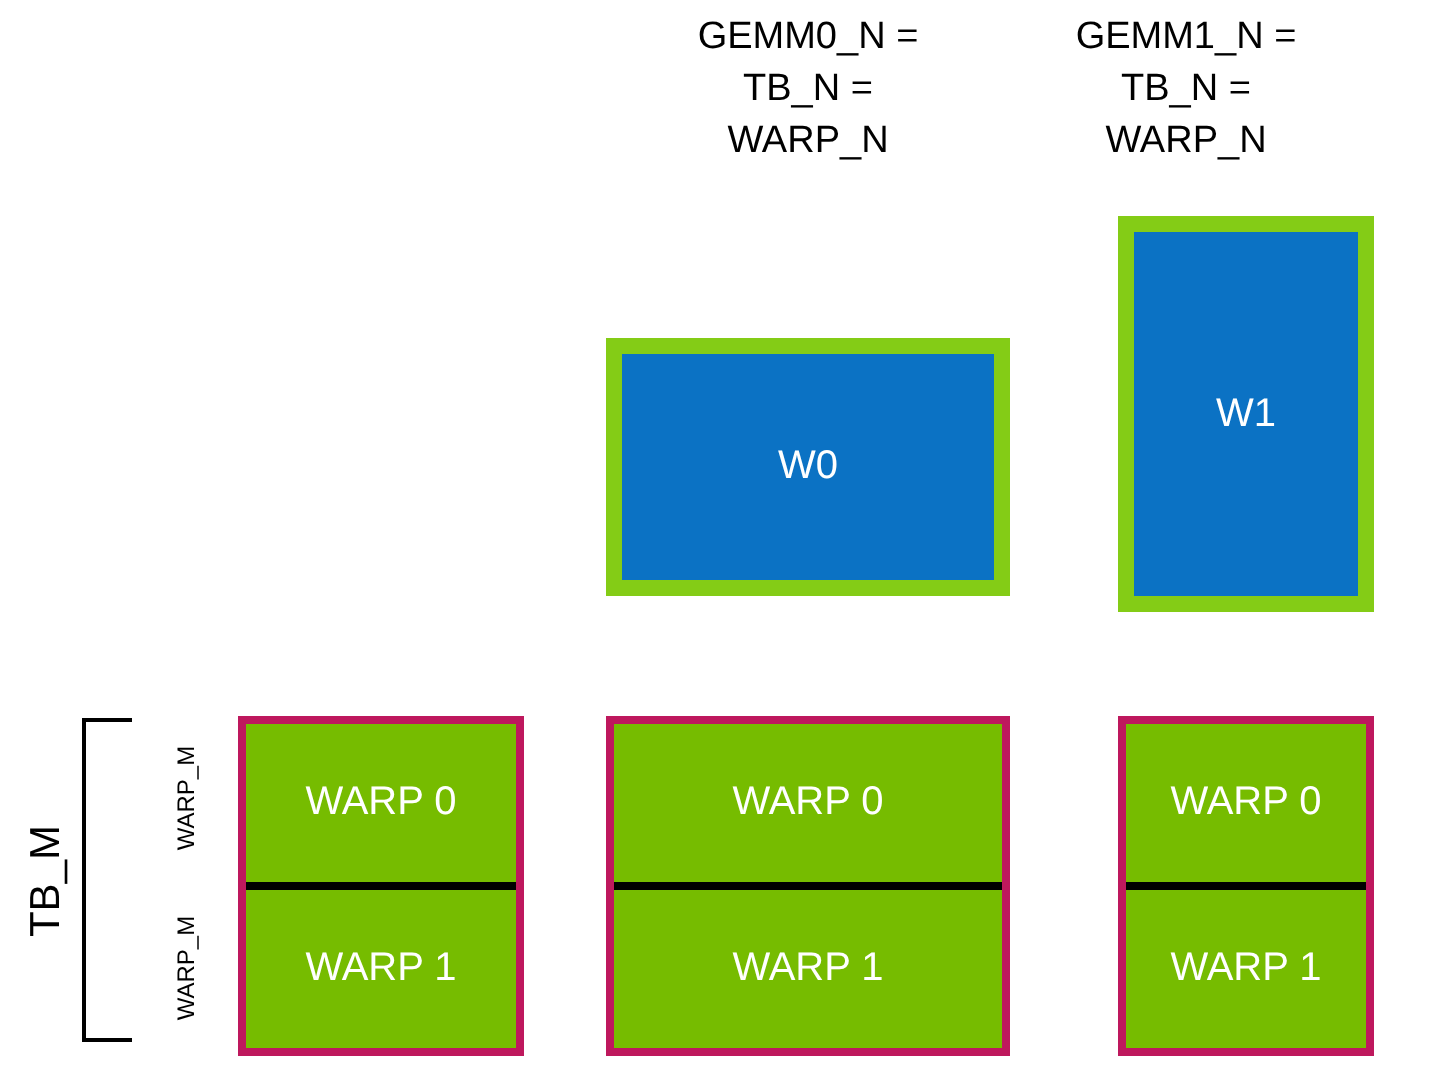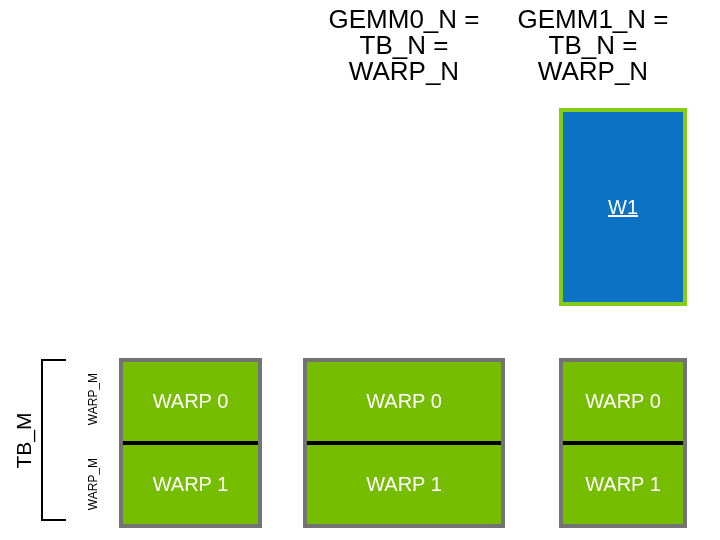--- a/index.html
+++ b/index.html
@@ -14,50 +14,49 @@
     background: #ffffff;
     overflow: hidden;
     font-family: "Liberation Sans", sans-serif;
     color: #000000;
   }
 
   
   .col-caption {
     position: absolute;
     text-align: center;
-    font-size: 26px;
+    font-size: 19px;
     line-height: 26px;
     color: #000000;
     white-space: pre-line;
     letter-spacing: 0px;
   }
   #caption-gemm0 { left: 303px; top: 6px;  width: 202px; }
   #caption-gemm1 { left: 516px; top: 6px;  width: 154px; }
 
   
   .blue-box {
     position: absolute;
     background: #0b72c4;
-    border: 4px solid #84cc16;
+    border: 8px solid #84cc16;
     box-sizing: border-box;
     display: flex;
     align-items: center;
     justify-content: center;
     color: #ffffff;
     font-size: 20px;
-    text-decoration: underline;
   }
   #blue-w0 { left: 303px; top: 169px; width: 202px; height: 129px; }
   #blue-w1 { left: 559px; top: 108px; width: 128px; height: 198px; }
 
   
   .green-col {
     position: absolute;
     box-sizing: border-box;
-    border: 4px solid #737373;
+    border: 4px solid #be185d;
     background: #76bc00;
     display: flex;
     flex-direction: column;
   }
   .green-cell {
     flex: 1 1 0;
     display: flex;
     align-items: center;
     justify-content: center;
     color: #ffffff;
@@ -124,20 +123,23 @@
 <div id="canvas">
 
   <div class="col-caption" id="caption-gemm0">GEMM0_N =
 TB_N =
 WARP_N</div>
 
   <div class="col-caption" id="caption-gemm1">GEMM1_N =
 TB_N =
 WARP_N</div>
 
+  <div class="blue-box" id="blue-w0">
+    <span>W0</span>
+  </div>
 
   <div class="blue-box" id="blue-w1">
     <span>W1</span>
   </div>
 
   <div class="vlabel" id="label-tb-m">TB_M</div>
 
   <div id="tb-bracket"></div>
 
   <div class="vlabel" id="label-warp-m-0">WARP_M</div>

